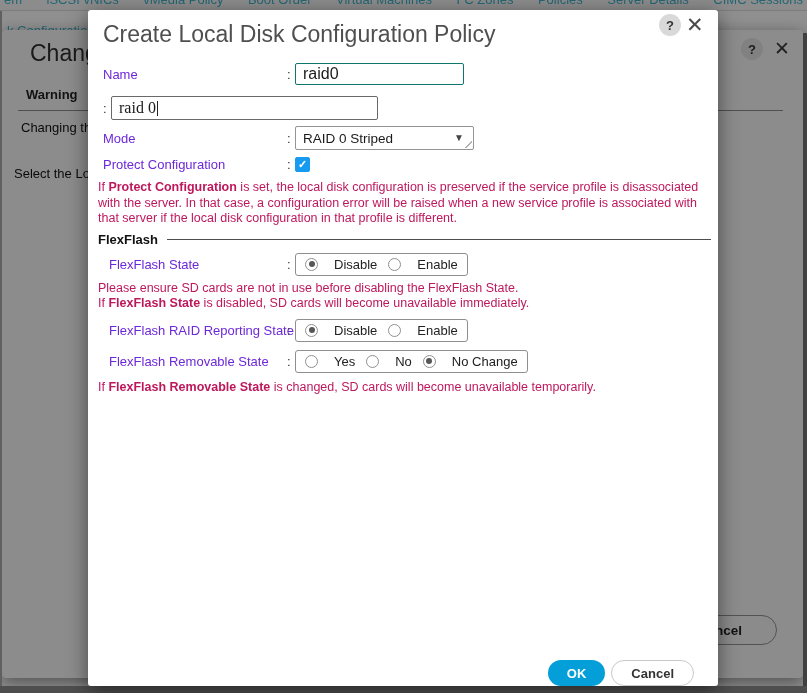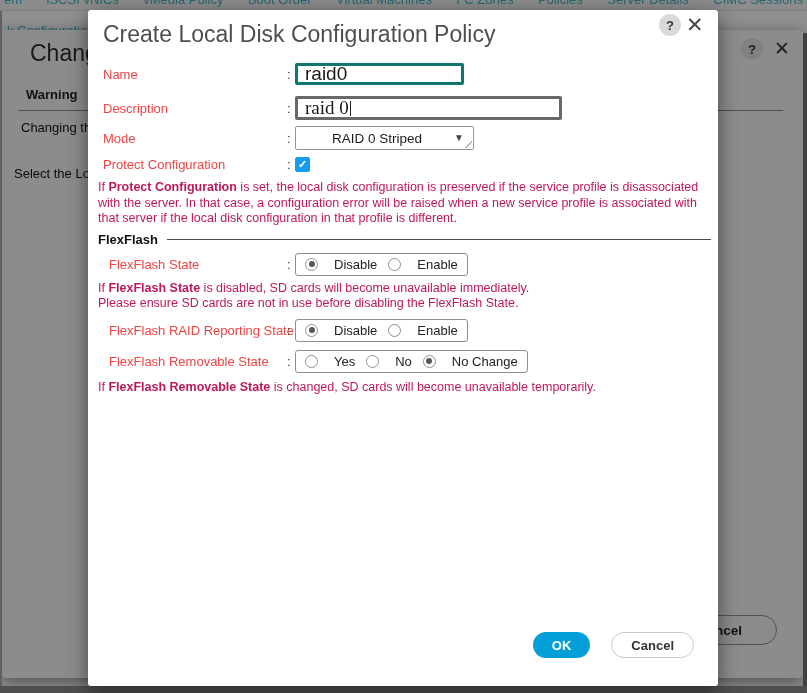--- a/index.html
+++ b/index.html
@@ -66,37 +66,37 @@
     background: #d9d9d9; color: #333; font-size: 13px; font-weight: bold;
     display: flex; align-items: center; justify-content: center; cursor: pointer;
   }
   .d-close {
     position: absolute; left: 598px; top: 2px; font-size: 21px; color: #4a4a4a;
     cursor: pointer; line-height: 26px;
   }
   .d-body { position: absolute; left: 15px; top: 48px; width: 605px; }
 
   .frow { display: flex; align-items: center; }
-  .flabel { flex: none; width: 184px; font-size: 13px; color: #ef4444; white-space: nowrap; }
+  .flabel { flex: none; width: 184px; font-size: 13px; color: #6d28d9; white-space: nowrap; }
   .ff-indent .flabel { padding-left: 6px; }
   .fcolon { flex: none; width: 8px; font-size: 13px; color: #333; }
 
   .text-input {
-    height: 22px; border: 3px solid #0f766e; border-radius: 2px; background: #fff;
-    font-size: 19px; color: #1a1a1a; display: flex; align-items: center; padding: 0 7px;
+    height: 22px; border: 1px solid #0f766e; border-radius: 2px; background: #fff;
+    font-size: 16px; color: #1a1a1a; display: flex; align-items: center; padding: 0 7px;
     white-space: nowrap;
   }
   .input-name { width: 169px; }
   .input-desc { width: 267px; height: 24px; border-color: #696969; font-family: Liberation Serif, serif; }
   .cursor { display: inline-block; width: 1px; height: 15px; background: #222; margin-left: 1px; }
 
   .select-box {
     position: relative; width: 179px; height: 24px; border: 1px solid #949494; border-radius: 2px;
     background: #fff; font-size: 13.5px; color: #1a1a1a;
-    display: flex; align-items: center; padding: 0 22px 0 7px; cursor: pointer; justify-content: center;
+    display: flex; align-items: center; padding: 0 22px 0 7px; cursor: pointer;
   }
   .select-arrow { position: absolute; right: 9px; top: 5px; font-size: 10px; color: #444; }
   .resize-handle {
     position: absolute; right: 1px; bottom: 1px; width: 7px; height: 7px;
     background: linear-gradient(135deg, transparent 48%, #b0b0b0 48%, #b0b0b0 58%, transparent 58%);
   }
 
   .checkbox {
     width: 15px; height: 15px; border: 1px solid #b5b5b5; border-radius: 2px; background: #fff;
     display: flex; align-items: center; justify-content: center; cursor: pointer;
@@ -115,21 +115,21 @@
 
   .radio-box {
     display: inline-flex; align-items: center; gap: 11px;
     border: 1px solid #8f8f8f; border-radius: 3px; padding: 3px 9px;
     background: #fff; height: 23px;
   }
   .radio-opt { display: inline-flex; align-items: center; gap: 16px; font-size: 13px; color: #222; cursor: pointer; white-space: nowrap; }
   .radio { position: relative; width: 13px; height: 13px; border: 1px solid #909090; border-radius: 50%; background: #fff; }
   .radio.sel::after { content: ""; position: absolute; inset: 2.5px; border-radius: 50%; background: #575757; }
 
-  .footer { position: absolute; right: 24px; bottom: 28px; display: flex; gap: 21px; }
+  .footer { position: absolute; right: 24px; bottom: 0; display: flex; gap: 6px; }
   .btn { height: 26px; border-radius: 13px; font-size: 13px; font-weight: bold;
          display: flex; align-items: center; justify-content: center; cursor: pointer; }
   .btn-ok { background: #049fd9; color: #fff; padding: 0 19px; }
   .btn-cancel { background: #fff; color: #333; border: 1px solid #c9c9c9; padding: 0 19px; }
 
   .mt5 { margin-top: 5px; }  .mt6 { margin-top: 6px; }  .mt7 { margin-top: 7px; }
   .mt8 { margin-top: 8px; }  .mt11 { margin-top: 11px; }
 </style>
 </head>
 <body>
@@ -177,21 +177,20 @@
 
     <div class="frow mt5">
       <span class="flabel">Name</span>
       <span class="fcolon">:</span>
       <div class="text-input input-name">
         <span>raid0</span>
       </div>
     </div>
 
     <div class="frow mt11">
-      <span class="flabel">Description</span>
       <span class="fcolon">:</span>
       <div class="text-input input-desc">
         <span>raid 0</span>
         <span class="cursor"></span>
       </div>
     </div>
 
     <div class="frow mt6">
       <span class="flabel">Mode</span>
       <span class="fcolon">:</span>
@@ -230,22 +229,22 @@
             <span>Disable</span>
           </span>
           <span class="radio-opt">
             <span class="radio"></span>
             <span>Enable</span>
           </span>
         </div>
     </div>
 
     <div class="para mt5">
+        <div class="pline"><span>Please ensure SD cards are not in use before disabling the FlexFlash State.</span></div>
         <div class="pline"><span>If </span><span class="bold">FlexFlash State</span><span> is disabled, SD cards will become unavailable immediately.</span></div>
-        <div class="pline"><span>Please ensure SD cards are not in use before disabling the FlexFlash State.</span></div>
       </div>
 
     <div class="frow mt7 ff-indent">
       <span class="flabel">FlexFlash RAID Reporting State</span>
       <span class="fcolon">:</span>
       <div class="radio-box">
           <span class="radio-opt">
             <span class="radio sel"></span>
             <span>Disable</span>
           </span>

